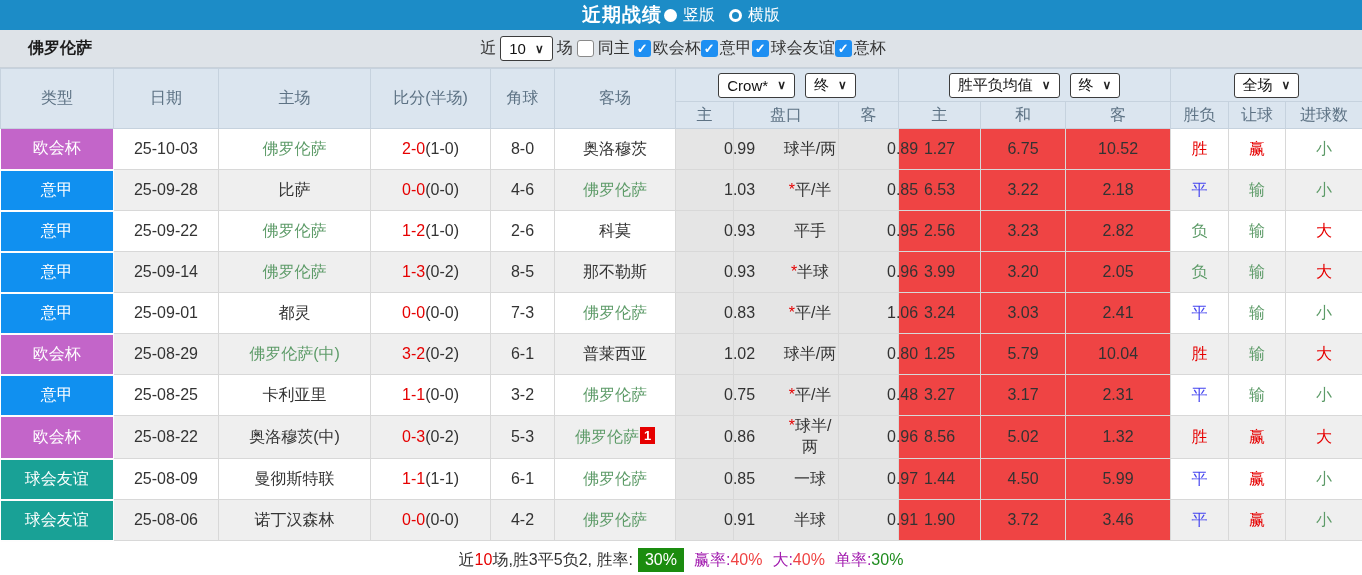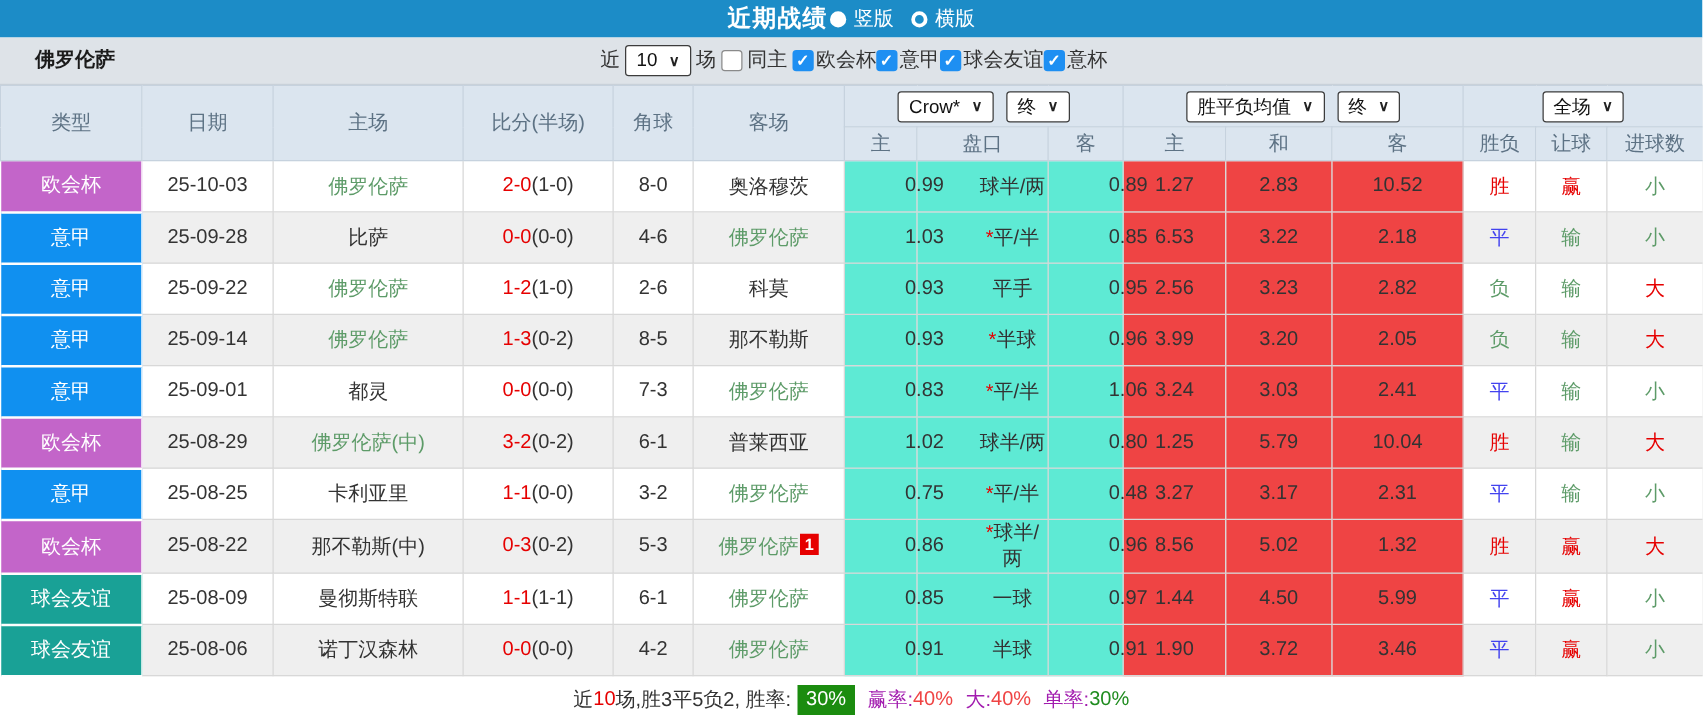--- a/index.html
+++ b/index.html
@@ -25,21 +25,21 @@
   .filter-item { display:inline-flex; align-items:center; gap:2px; }
 
   
   table { border-collapse:collapse; width:1362px; table-layout:fixed; }
   thead th { background:#dbe5ef; color:#5d7284; font-size:16px; font-weight:normal; text-align:center; border:1px solid #c6d2de; }
   .hrow1 th { height:33px; }
   .hrow2 th { height:27px; }
   .selgroup { display:flex; align-items:center; justify-content:center; gap:10px; }
   tbody td { height:41px; text-align:center; font-size:16px; color:#333; border-right:1px solid #d8d8d8; border-bottom:1px solid #d8d8d8; background:#fff; }
   tr.stripe td { background:#efefef; }
-  tbody td.cream { background:#5eead4;padding-left:48px; }
+  tbody td.cream { background:#e5e5e5;padding-left:48px; }
   tbody td.avgc  { background:#ef4444; }
   tbody td.typec { color:#fff; border-bottom:2px solid #fdfdfd; border-right:1px solid #fdfdfd; }
   .team  { color:#5d9b68; }
   .red   { color:#e60000; }
   .badge1 { display:inline-block; background:#e60000; color:#fff; font-size:13px; font-weight:bold; line-height:17px; padding:0 4px; vertical-align:top; margin-left:1px; }
 
   
   .footer { height:37px; display:flex; align-items:center; justify-content:center; font-size:16px; color:#333; background:#fff; }
   .footer .r { color:#e60000; }
   .footer .b { color:#ef4444; }
@@ -166,21 +166,21 @@
         <td class="typec" style="background: rgb(195, 101, 201);">欧会杯</td>
         <td>25-10-03</td>
         <td><span class="team">佛罗伦萨</span></td>
         <td><span class="red">2-0</span><span>(1-0)</span></td>
         <td>8-0</td>
         <td><span>奥洛穆茨</span></td>
         <td class="cream">0.99</td>
         <td class="cream">球半/两</td>
         <td class="cream">0.89</td>
         <td class="avgc">1.27</td>
-        <td class="avgc">2.83</td>
+        <td class="avgc">6.75</td>
         <td class="avgc">10.52</td>
         <td style="color: rgb(230, 0, 0);">胜</td>
         <td style="color: rgb(230, 0, 0);">赢</td>
         <td style="color: rgb(93, 155, 104);">小</td>
       </tr>
       <tr class="stripe">
         <td class="typec" style="background: rgb(16, 144, 240);">意甲</td>
         <td>25-09-28</td>
         <td><span>比萨</span></td>
         <td><span class="red">0-0</span><span>(0-0)</span></td>
@@ -277,21 +277,21 @@
         <td class="avgc">3.27</td>
         <td class="avgc">3.17</td>
         <td class="avgc">2.31</td>
         <td style="color: rgb(67, 67, 239);">平</td>
         <td style="color: rgb(93, 155, 104);">输</td>
         <td style="color: rgb(93, 155, 104);">小</td>
       </tr>
       <tr class="stripe">
         <td class="typec" style="background: rgb(195, 101, 201);">欧会杯</td>
         <td>25-08-22</td>
-        <td><span>那不勒斯(中)</span></td>
+        <td><span>奥洛穆茨(中)</span></td>
         <td><span class="red">0-3</span><span>(0-2)</span></td>
         <td>5-3</td>
         <td><span class="team">佛罗伦萨</span><span class="badge1">1</span></td>
         <td class="cream">0.86</td>
         <td class="cream"><span class="red">*</span>球半/两</td>
         <td class="cream">0.96</td>
         <td class="avgc">8.56</td>
         <td class="avgc">5.02</td>
         <td class="avgc">1.32</td>
         <td style="color: rgb(230, 0, 0);">胜</td>

